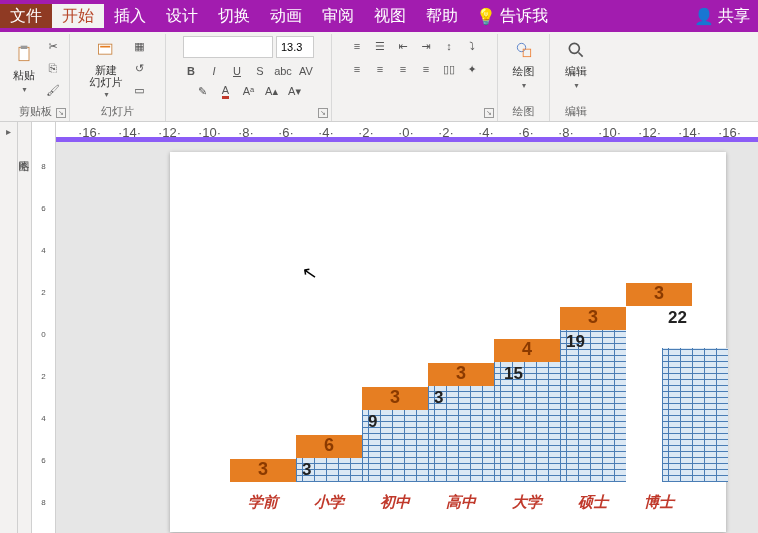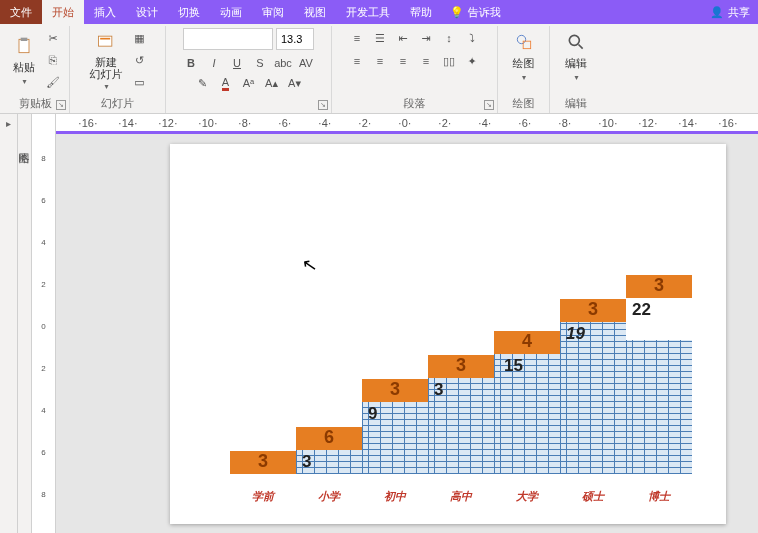--- a/index.html
+++ b/index.html
@@ -1,17 +1,17 @@
 <!DOCTYPE html>
 <html><head>
 <meta charset="utf-8">
 <style>
 *{box-sizing:border-box;margin:0;padding:0;font-family:"Microsoft YaHei",Arial,sans-serif}
 body{background:#e6e6e6;width:758px;height:533px;overflow:hidden;font-size:12px;color:#333}
-.titlebar{background:#8b5cf6;height:24px;display:flex;align-items:center;color:#fff;font-size:11px}
+.titlebar{background:#a21caf;height:32px;display:flex;align-items:center;color:#fff;font-size:16px}
 .titlebar .tab{padding:0 10px;height:24px;line-height:24px;cursor:pointer}
 .titlebar .tab.file{background:#8f3a23}
 .titlebar .tab.active{background:#f3f2f1;color:#b7472a}
 .titlebar .spacer{flex:1}
 .titlebar .rbtn{padding:0 8px;display:flex;align-items:center;gap:4px}
 .ribbon{background:#f3f2f1;height:90px;border-bottom:1px solid #d0d0d0;display:flex;padding:2px 0 0 2px}
 .group{border-right:1px solid #d9d9d9;padding:2px 6px;display:flex;flex-direction:column;align-items:center;position:relative}
 .group .glabel{position:absolute;bottom:2px;left:0;right:0;text-align:center;font-size:11px;color:#666}
 .group .dlaunch{position:absolute;right:3px;bottom:3px;width:10px;height:10px;border:1px solid #999;font-size:7px;text-align:center;line-height:8px;color:#777}
 .bigbtn{display:flex;flex-direction:column;align-items:center;padding:2px 4px;gap:2px;font-size:11px;color:#333}
@@ -20,26 +20,26 @@
 .smallctl{width:20px;height:20px;border:1px solid transparent;display:flex;align-items:center;justify-content:center;font-size:11px;color:#555}
 .fontbox{width:90px;height:22px;border:1px solid #ccc;background:#fff;font-size:11px;padding:0 4px}
 .sizebox{width:38px;height:22px;border:1px solid #ccc;background:#fff;font-size:11px;padding:0 4px}
 .cursor{position:absolute;left:246px;top:140px;font-size:18px;color:#000;z-index:50;pointer-events:none;transform:rotate(-10deg)}
 .workarea{display:flex;height:419px;position:relative}
 .collapse{width:18px;background:#f3f2f1;border-right:1px solid #d0d0d0;text-align:center;font-size:10px;color:#666;padding-top:4px}
 .outline{width:14px;background:#f3f2f1;writing-mode:vertical-rl;font-size:11px;color:#555;padding-top:30px;border-right:1px solid #d0d0d0}
 .vruler{width:24px;background:#fff;border-right:1px solid #d0d0d0;position:relative;font-size:8px;color:#555}
 .vruler .tick{position:absolute;left:0;width:100%;text-align:center}
 .stage{flex:1;background:#e6e6e6;position:relative}
-.hruler{height:20px;background:#fff;border-bottom:3px solid #8b5cf6;position:relative;font-size:11px;color:#555}
+.hruler{height:20px;background:#fff;border-bottom:5px solid #8b5cf6;position:relative;font-size:13px;color:#555}
 .hruler .tick{position:absolute;top:3px}
 .slide{position:absolute;left:114px;top:30px;width:556px;height:380px;background:#fff;box-shadow:0 1px 4px rgba(0,0,0,.3)}
 .chart{position:absolute;left:60px;top:80px;width:490px;height:280px}
 .axis-labels{position:absolute;bottom:0;left:0;display:flex}
-.axis-labels span{width:66px;text-align:center;color:#c0392b;font-weight:bold;font-size:11px;font-style:italic}
+.axis-labels span{width:66px;text-align:center;color:#c0392b;font-weight:bold;font-size:15px;font-style:italic}
 .bars{position:absolute;left:0;bottom:30px;height:220px;width:100%}
 .col{position:absolute;bottom:0;width:66px}
 .base{position:absolute;bottom:0;left:0;width:100%;background:#dbe8f4;background-image:repeating-linear-gradient(0deg,#4a7db5 0,#4a7db5 1px,transparent 1px,transparent 6px),repeating-linear-gradient(90deg,#4a7db5 0,#4a7db5 1px,transparent 1px,transparent 12px);background-position:0 0,6px 3px}
 .top{position:absolute;left:0;width:100%;height:24px;background:#e67e22;border-top:1px solid #fff}
 .vlabel{position:absolute;width:100%;text-align:center;font-weight:bold}
 .vlabel.orange{color:#8b3a00;font-size:18px}
 .vlabel.dark{color:#222;font-size:17px}
 svg.icon{width:20px;height:20px}
 .dd{font-size:8px;color:#666;margin-left:1px}
 </style>
@@ -48,21 +48,20 @@
 
 <div class="titlebar">
   <div class="tab file">文件</div>
   <div class="tab active">开始</div>
   <div class="tab">插入</div>
   <div class="tab">设计</div>
   <div class="tab">切换</div>
   <div class="tab">动画</div>
   <div class="tab">审阅</div>
   <div class="tab">视图</div>
-  <div class="tab">开发工具</div>
   <div class="tab">帮助</div>
   <div class="rbtn">
       <span>💡</span>
       <span>告诉我</span>
     </div>
   <div class="spacer"></div>
   <div class="rbtn">
       <span>👤</span>
       <span>共享</span>
     </div>
@@ -168,21 +167,20 @@
       <div class="smallctl">⤵</div>
     </div>
     <div class="row">
       <div class="smallctl">≡</div>
       <div class="smallctl">≡</div>
       <div class="smallctl">≡</div>
       <div class="smallctl">≡</div>
       <div class="smallctl">▯▯</div>
       <div class="smallctl">✦</div>
     </div>
-    <div class="glabel">段落</div>
     <div class="dlaunch">↘</div>
   </div>
 
   <div class="group" style="width:52px">
     <div class="bigbtn">
       <div class="iconbox">
           <svg class="icon" viewBox="0 0 24 24">
             <circle cx="9" cy="9" r="5" fill="none" stroke="#4472c4"></circle>
             <rect x="11" y="11" width="9" height="9" fill="none" stroke="#ed7d31"></rect>
           </svg>
@@ -278,28 +276,28 @@
             <div class="col" style="left: 264px;">
               <div class="base" style="height: 120px;">
                 <div class="vlabel dark" style="bottom: 98px; left: 10px; text-align: right; width: auto;">15</div>
               </div>
               <div class="top" style="bottom: 120px;">
                 <div class="vlabel orange" style="top: 0px;">4</div>
               </div>
             </div>
             <div class="col" style="left: 330px;">
               <div class="base" style="height: 152px;">
-                <div class="vlabel dark" style="bottom: 130px; left: 6px; text-align: left; width: auto; font-style: italic;">19</div>
+                <div class="vlabel dark" style="bottom: 130px; left: 6px; text-align: left; width: auto;">19</div>
               </div>
               <div class="top" style="bottom: 152px;">
                 <div class="vlabel orange" style="top: 0px;">3</div>
               </div>
             </div>
             <div class="col" style="left: 396px;">
-              <div class="base" style="height: 134px;">
+              <div class="base" style="height: 134px; margin-left: 36px;">
                 <div class="vlabel dark" style="bottom: 154px; left: 6px; text-align: left; width: auto;">22</div>
               </div>
               <div class="top" style="bottom: 176px;">
                 <div class="vlabel orange" style="top: 0px;">3</div>
               </div>
             </div>
           </div>
         <div class="axis-labels" id="xlabels">
             <span>学前</span>
             <span>小学</span>

